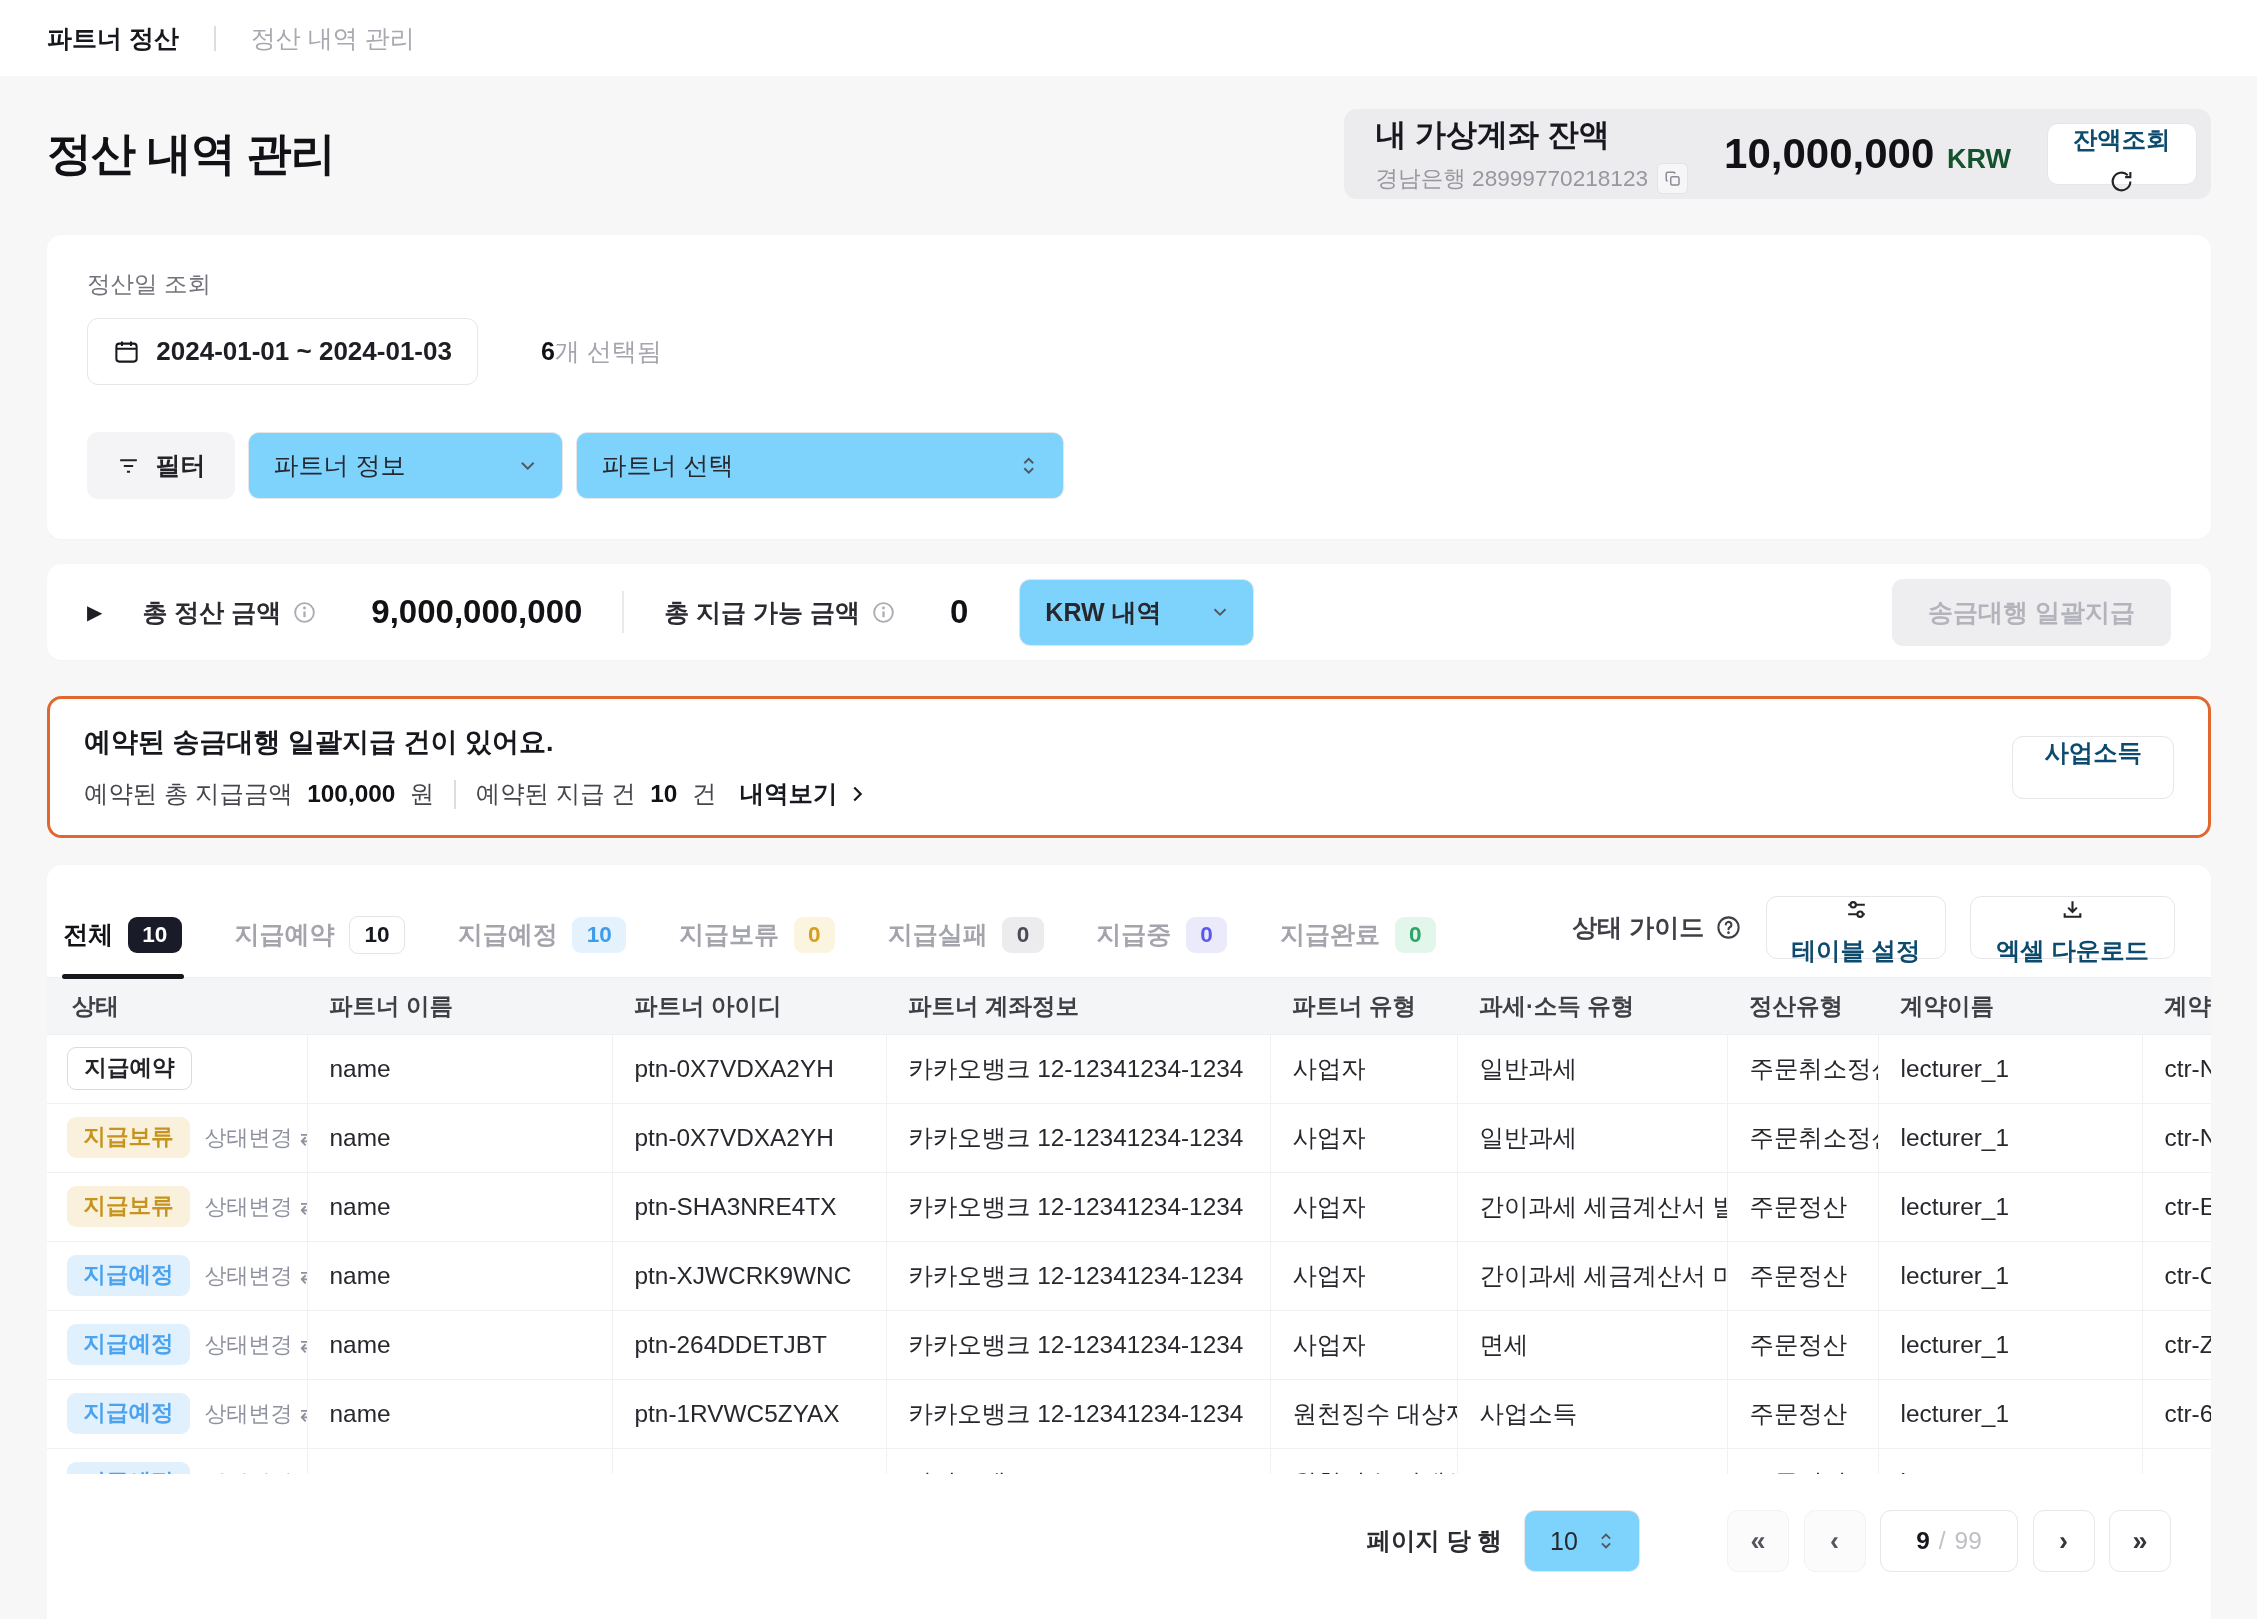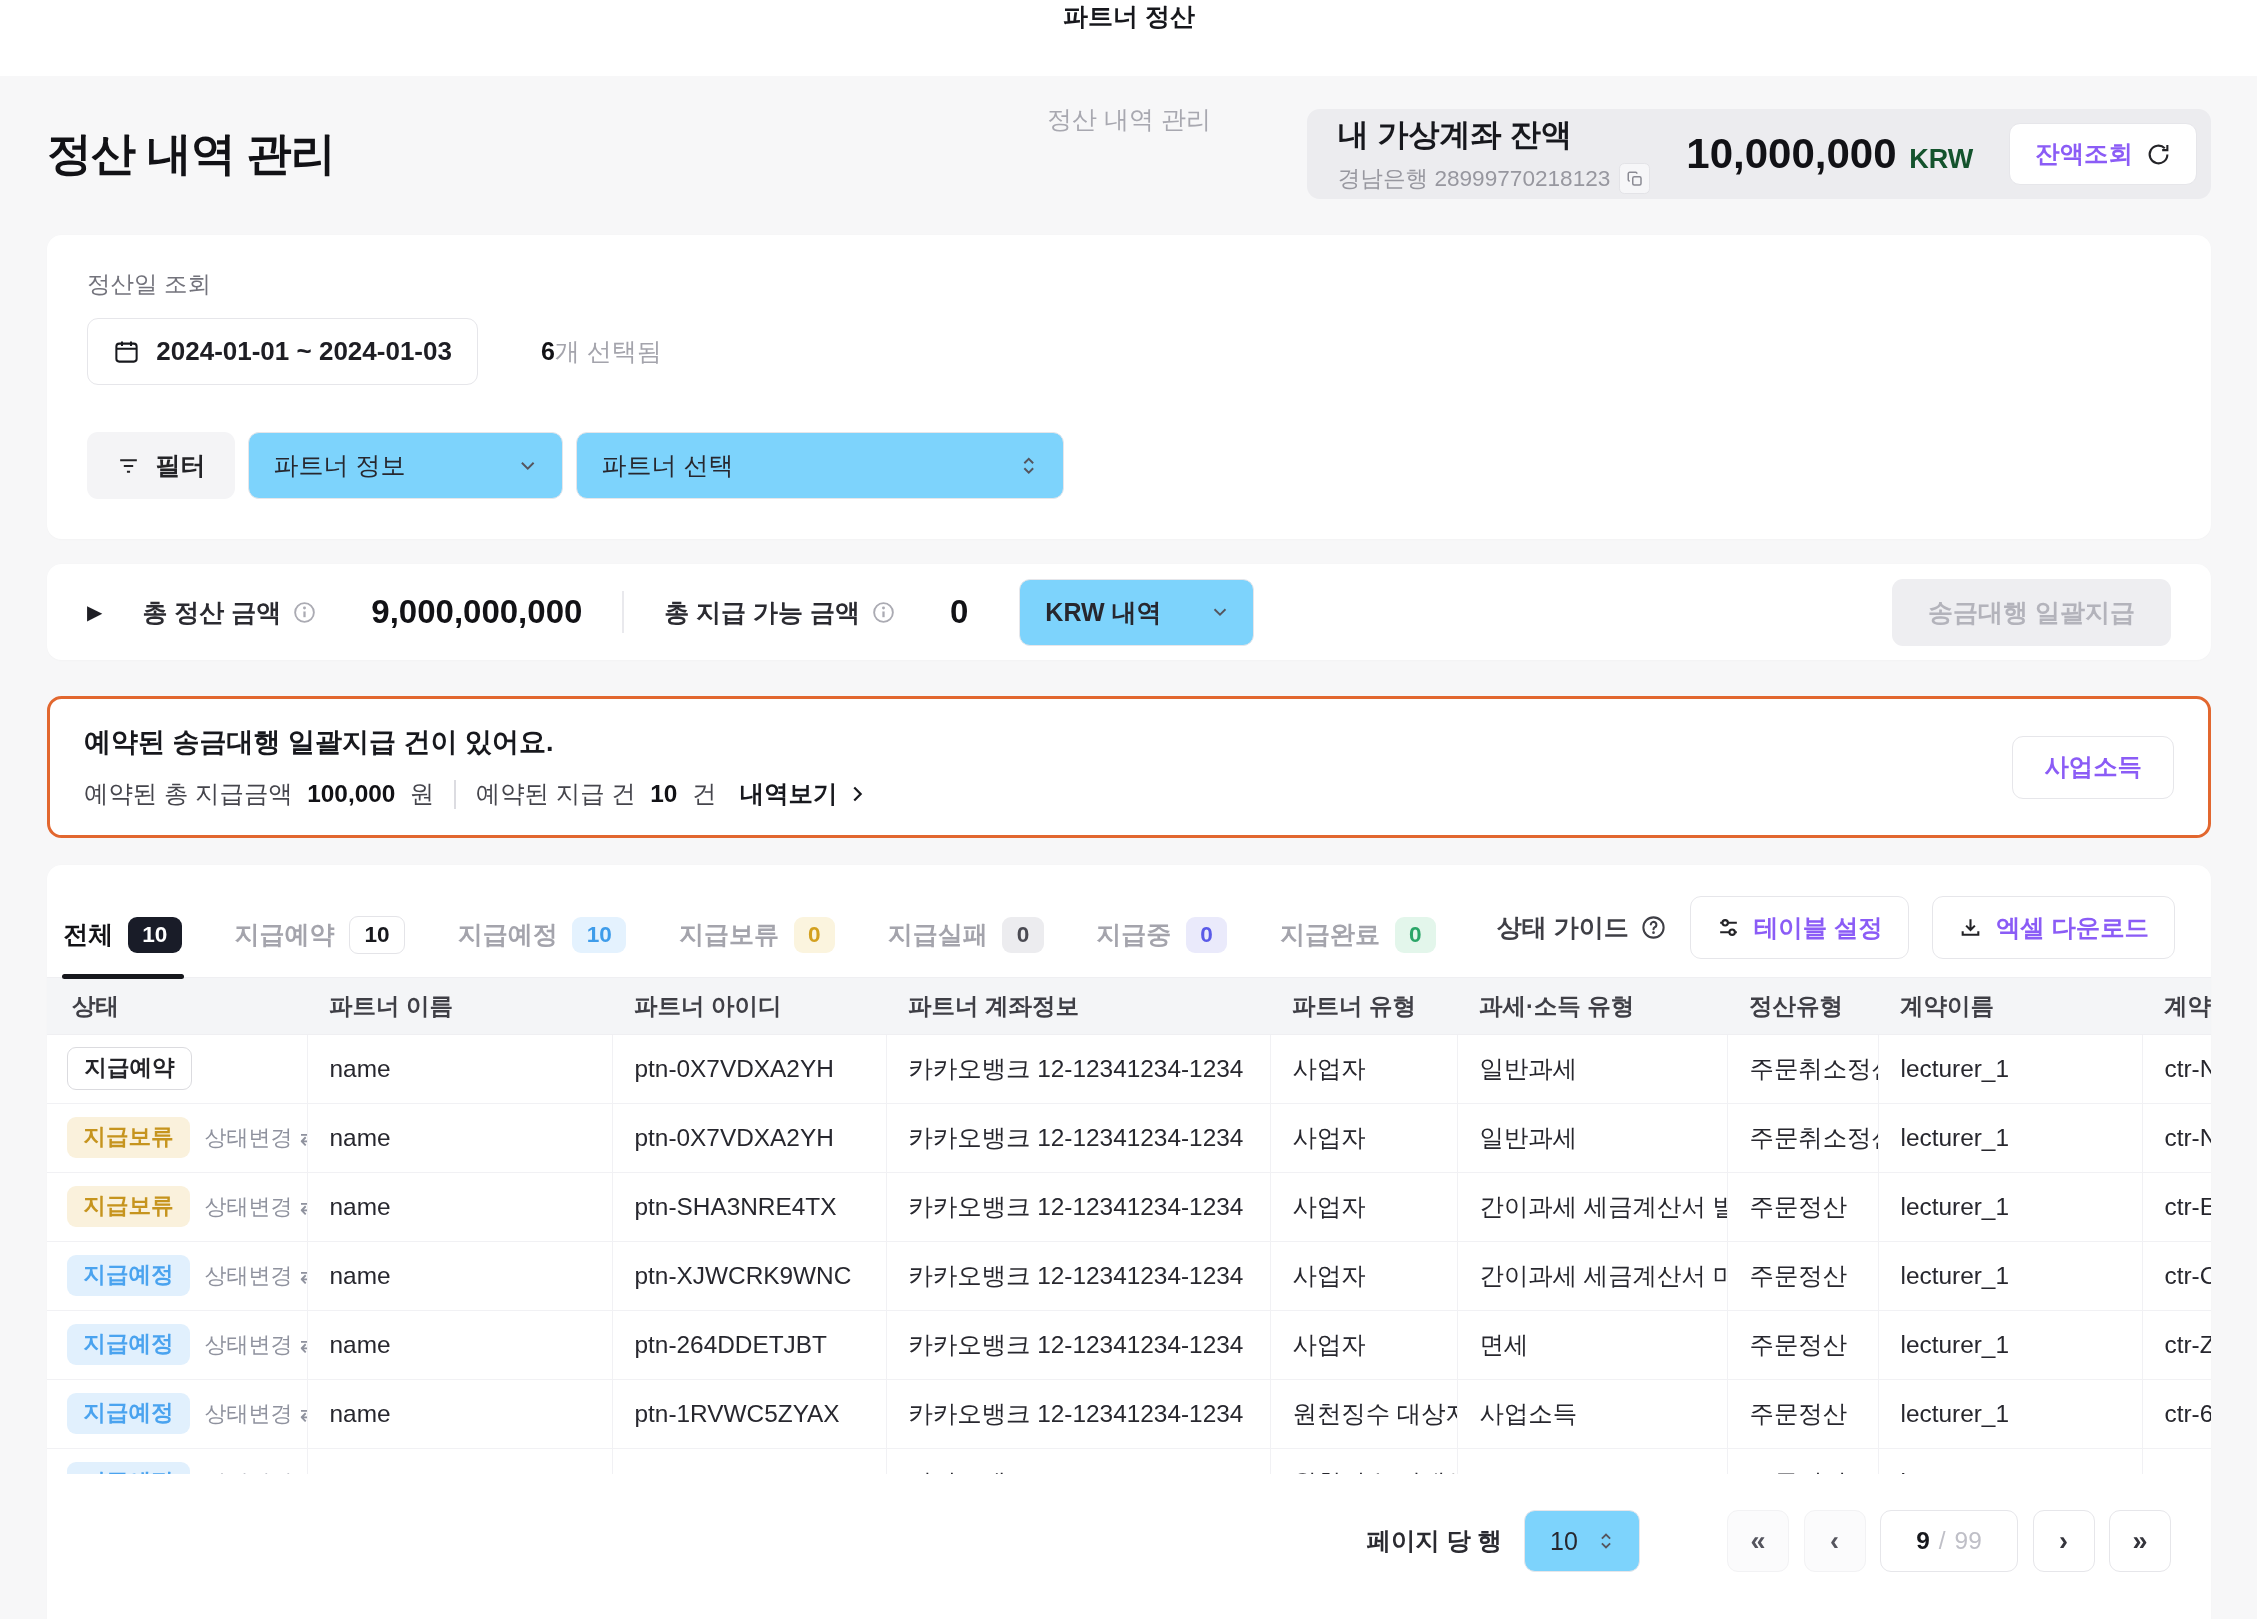--- a/index.html
+++ b/index.html
@@ -5,38 +5,38 @@
   * { margin:0; padding:0; box-sizing:border-box; }
   html,body { width:2258px; height:1619px; overflow:hidden; }
   body {
     background:#F7F7F8;
     font-family:"Liberation Sans", sans-serif;
     color:#1A1A1F;
   }
   svg { display:block; }
 
   
-  .topbar { height:76px; background:#fff; display:flex; align-items:center; padding:0 47px; gap:35px;flex-direction:column; }
+  .topbar { height:76px; background:#fff; display:flex; align-items:center; padding:0 47px; gap:35px; }
   .crumb-parent { font-size:25px; font-weight:700; color:#17181D; }
   .crumb-sep { width:1.8px; height:25px; background:#DCDCE1; }
   .crumb-current { font-size:25px; color:#A8A8B0; }
 
   .content { padding:0 47px; height:1543px; display:flex; flex-direction:column; }
 
   
   .page-head { display:flex; align-items:center; justify-content:space-between; margin-top:33px; margin-bottom:36px; }
   .page-title { font-size:45px; font-weight:800; letter-spacing:-0.9px; color:#121216; }
   .balance-card { background:#ECECEF; border-radius:12.7px; display:flex; align-items:center; gap:36px; padding:14.5px 14.5px 14.5px 31px; height:90px; }
   .balance-label { font-size:31px; font-weight:700; color:#17181D; }
   .balance-acct { font-size:22.6px; color:#97979F; display:flex; align-items:center; gap:9px; margin-top:7.2px; }
   .copy-btn { background:#F6F6F8; border:0.9px solid #E3E3E7; border-radius:5.4px; width:31px; height:31px; display:flex; align-items:center; justify-content:center; cursor:pointer; }
   .balance-amount-wrap { display:flex; align-items:baseline; gap:12.7px; }
   .balance-amount { font-size:42px; font-weight:800; color:#121216; }
   .balance-krw { font-size:27px; font-weight:600; color:#14532d; }
-  .btn { display:flex; align-items:center; gap:12.7px; background:#fff; border:1.8px solid #E6E6EA; border-radius:11px; font-size:24.4px; font-weight:700; color:#8b5cf6; cursor:pointer; font-family:inherit; }
+  .btn { display:flex; align-items:center; gap:12.7px; background:#fff; border:1.8px solid #E6E6EA; border-radius:11px; font-size:24.4px; font-weight:700; color:#0c4a6e; cursor:pointer; font-family:inherit;flex-direction:column; }
   .btn-balance { height:62px; padding:0 25px; }
 
   
   .card { background:#fff; border-radius:14.5px; box-shadow:0 0.9px 1.8px rgba(0,0,0,0.02); }
 
   .filter-card { padding:33px 40px 40px; }
   .field-label { font-size:23.5px; color:#73737C; margin-bottom:18px; }
   .date-row { display:flex; align-items:center; gap:27px; }
   .date-input { display:flex; align-items:center; gap:16.3px; border:1.8px solid #E6E6EA; border-radius:11px; height:67px; padding:0 25px; font-size:26px; font-weight:600; color:#1E1E24; cursor:pointer; }
   .selected-count { font-size:25px; color:#A4A4AC;margin-left:36px; }

